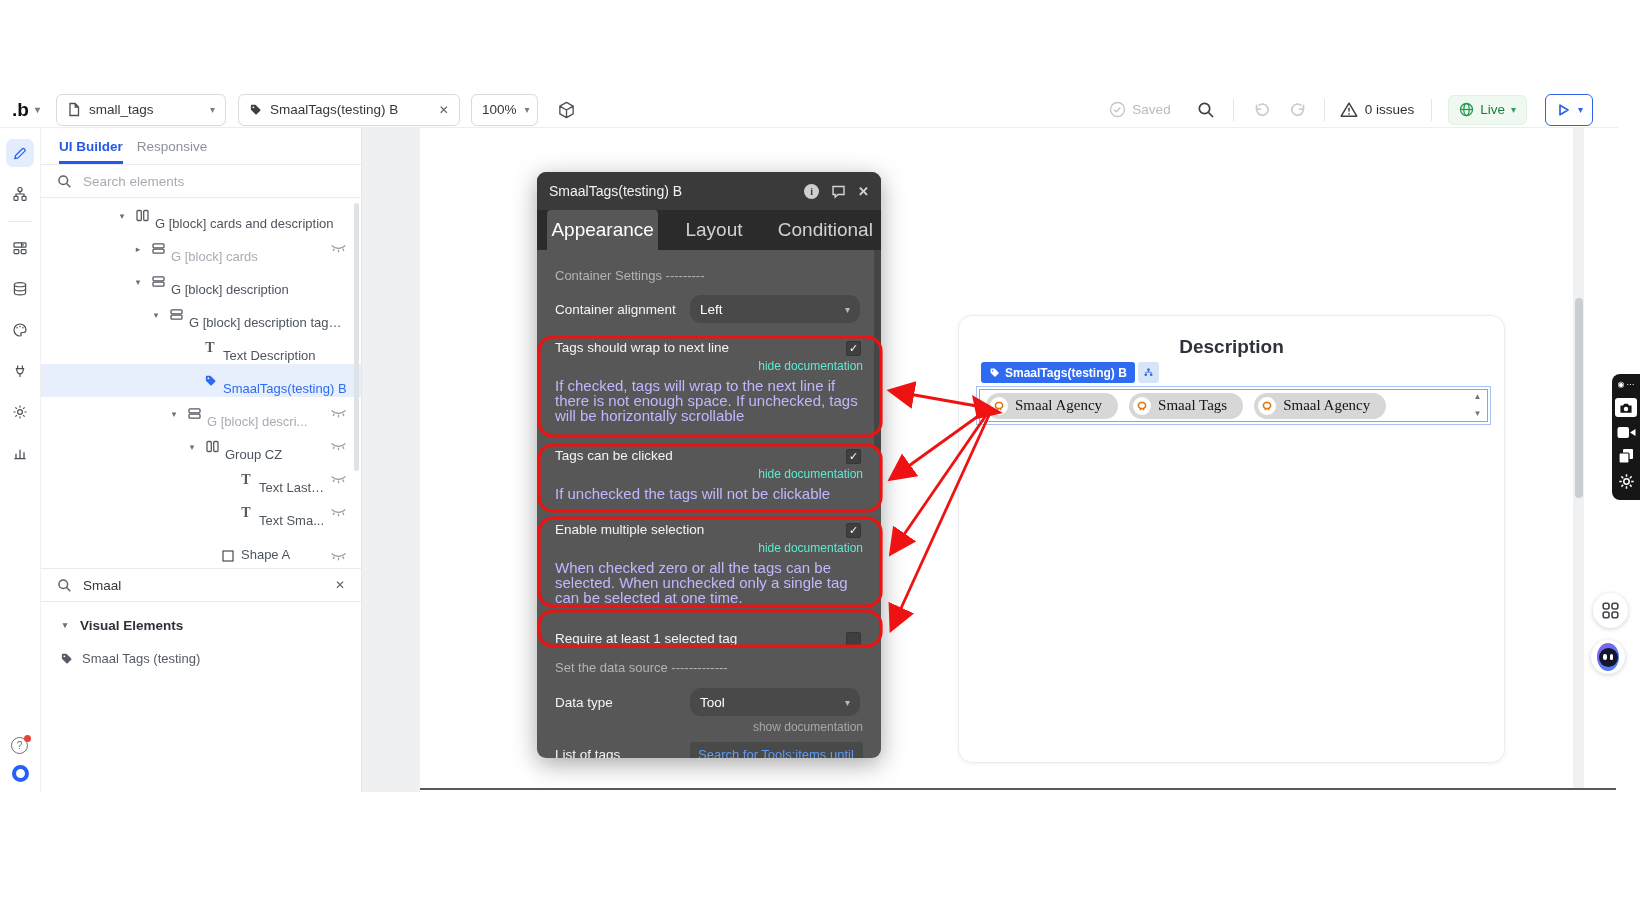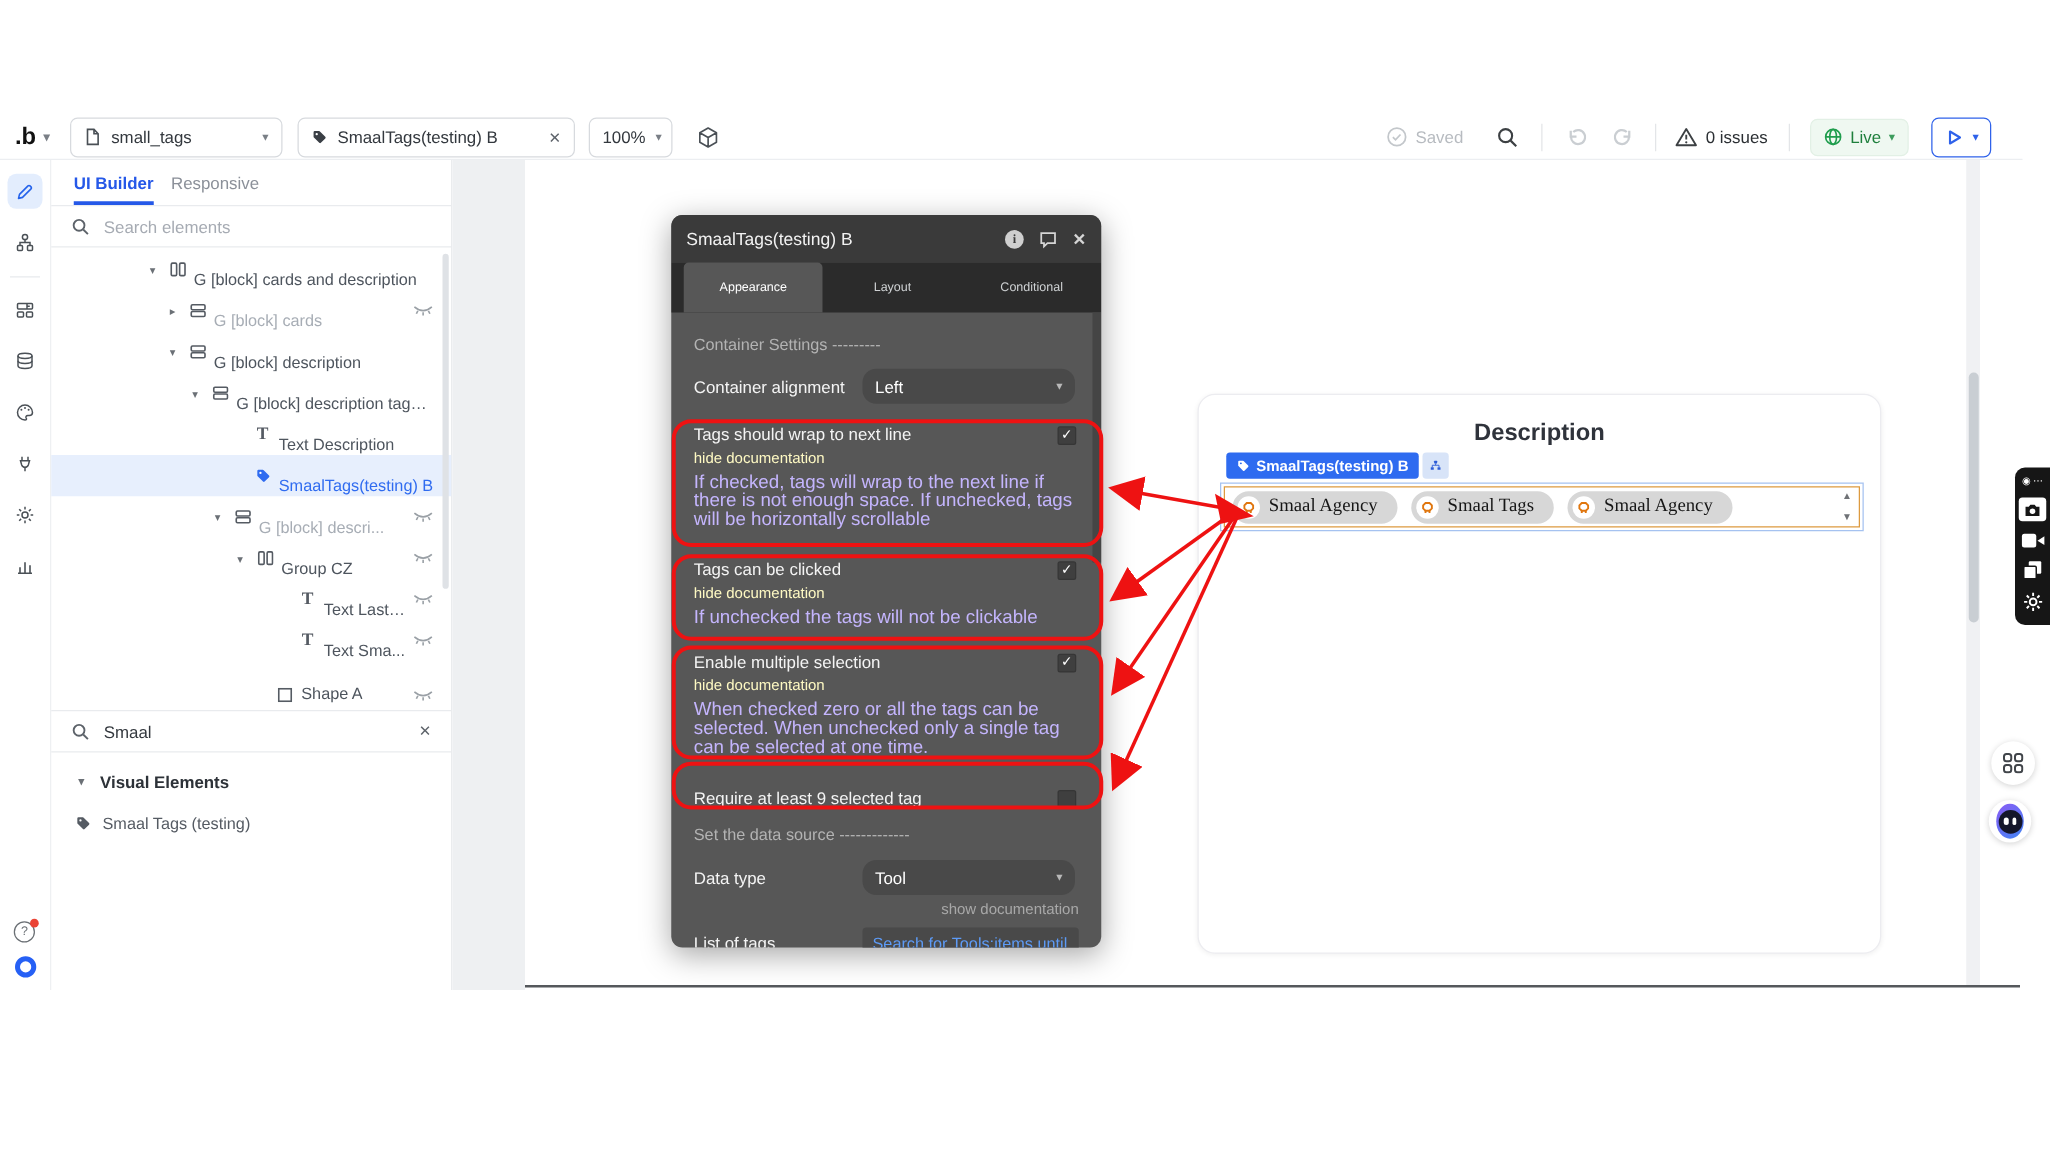--- a/index.html
+++ b/index.html
@@ -83,35 +83,35 @@
   .wm1{font-size:19px;}
   .wm2{font-size:13.5px;color:#bdc0c5;margin-top:6px;}
 
   
   .prop{position:absolute;left:537px;top:172px;width:344px;height:586px;background:#575757;border-radius:9px;box-shadow:0 6px 24px rgba(0,0,0,.35);overflow:hidden;z-index:10;}
   .prop-head{height:38px;background:#3a3a3a;display:flex;align-items:center;padding:0 12px;gap:12px;}
   .prop-title{flex:1;color:#f2f2f2;font-size:14px;}
   .info-ic{width:15px;height:15px;border-radius:50%;background:#cfcfcf;color:#3a3a3a;font-size:10px;font-weight:bold;display:flex;align-items:center;justify-content:center;cursor:pointer;font-family:"Liberation Serif",serif;}
   .head-x{color:#d5d5d5;font-size:13px;font-weight:bold;cursor:pointer;}
   .prop-tabs{height:40px;background:#2b2b2b;display:flex;padding-left:10px;align-items:stretch;}
-  .ptab{width:112px;display:flex;align-items:center;justify-content:center;color:#cfd2d4;font-size:10px;cursor:pointer;border-radius:4px 4px 0 0;text-align:right;}
+  .ptab{width:112px;display:flex;align-items:center;justify-content:center;color:#cfd2d4;font-size:19px;cursor:pointer;border-radius:4px 4px 0 0;text-align:right;}
   .ptab.active{background:#575757;color:#fff;}
   .prop-body{padding:0 18px;position:relative;}
   .psec{color:#b3b3b3;font-size:13px;margin-top:18px;height:16px;}
   .psec.s2{margin-top:13px;}
   .prow{display:flex;align-items:center;height:28px;margin-top:11px;}
   .prow.dt{margin-top:12px;}
   .prow .plabel{width:135px;flex:none;color:#f4f4f4;font-size:13.5px;}
   .dd{width:170px;height:28px;background:#494949;border-radius:11px;display:flex;align-items:center;padding:0 10px;color:#fff;font-size:13.5px;cursor:pointer;}
   .dd .chev{margin-left:auto;color:#b9b9b9;}
   .chk-row{position:relative;}
   .chk-label{color:#f4f4f4;font-size:13.5px;height:16px;}
   .chk{position:absolute;right:2px;top:1px;width:15px;height:15px;background:#3f3f3f;border:1px solid #363636;border-radius:2px;color:#fff;font-size:11px;line-height:13px;text-align:center;cursor:pointer;}
   .chk.on::after{content:"✓";}
-  .docln{color:#fef9c3;font-size:12px;text-align:left;margin-top:3px;height:14px;cursor:pointer;}
+  .docln{color:#5eead4;font-size:12px;text-align:right;margin-top:3px;height:14px;cursor:pointer;}
   .descln{color:#c4b5fd;font-size:15px;line-height:15px;margin-top:5px;width:312px;}
   .doc2{color:#a8a8a8;font-size:12px;text-align:right;margin-top:4px;height:14px;cursor:pointer;}
   .listrow{display:flex;margin-top:8px;}
   .listrow .plabel{width:135px;flex:none;color:#f4f4f4;font-size:13.5px;line-height:26px;}
   .bluefield{flex:1;height:26px;background:#494949;border-radius:3px;padding:0 8px;color:#5d9bf7;font-size:13px;line-height:26px;white-space:nowrap;overflow:hidden;cursor:pointer;}
   .prop-scroll{position:absolute;right:0;top:78px;width:7px;height:200px;background:#454545;}
 
   
   .rec{position:absolute;left:1612px;top:374px;width:28px;background:#161616;border-radius:8px 0 0 8px;display:flex;flex-direction:column;align-items:center;gap:9px;padding:5px 0 10px;z-index:25;}
   .rec-logo{display:flex;align-items:center;gap:2px;color:#fff;font-size:8px;height:10px;}
@@ -638,21 +638,21 @@
             <div class="docln">hide documentation</div>
             <div class="descln">If unchecked the tags will not be clickable</div>
           </div>
           <div class="chk-row" style="margin-top: 21px;">
             <div class="chk-label">Enable multiple selection</div>
             <span class="chk on"></span>
             <div class="docln">hide documentation</div>
             <div class="descln">When checked zero or all the tags can be selected. When unchecked only a single tag can be selected at one time.</div>
           </div>
           <div class="chk-row" style="margin-top: 26px;">
-            <div class="chk-label">Require at least 9 selected tag</div>
+            <div class="chk-label">Require at least 1 selected tag</div>
             <span class="chk"></span>
           </div>
         </div>
       <div class="psec s2">Set the data source -------------</div>
       <div class="prow dt">
         <span class="plabel">Data type</span>
         <div class="dd">
           <span>Tool</span>
           <span class="chev">▾</span>
         </div>

